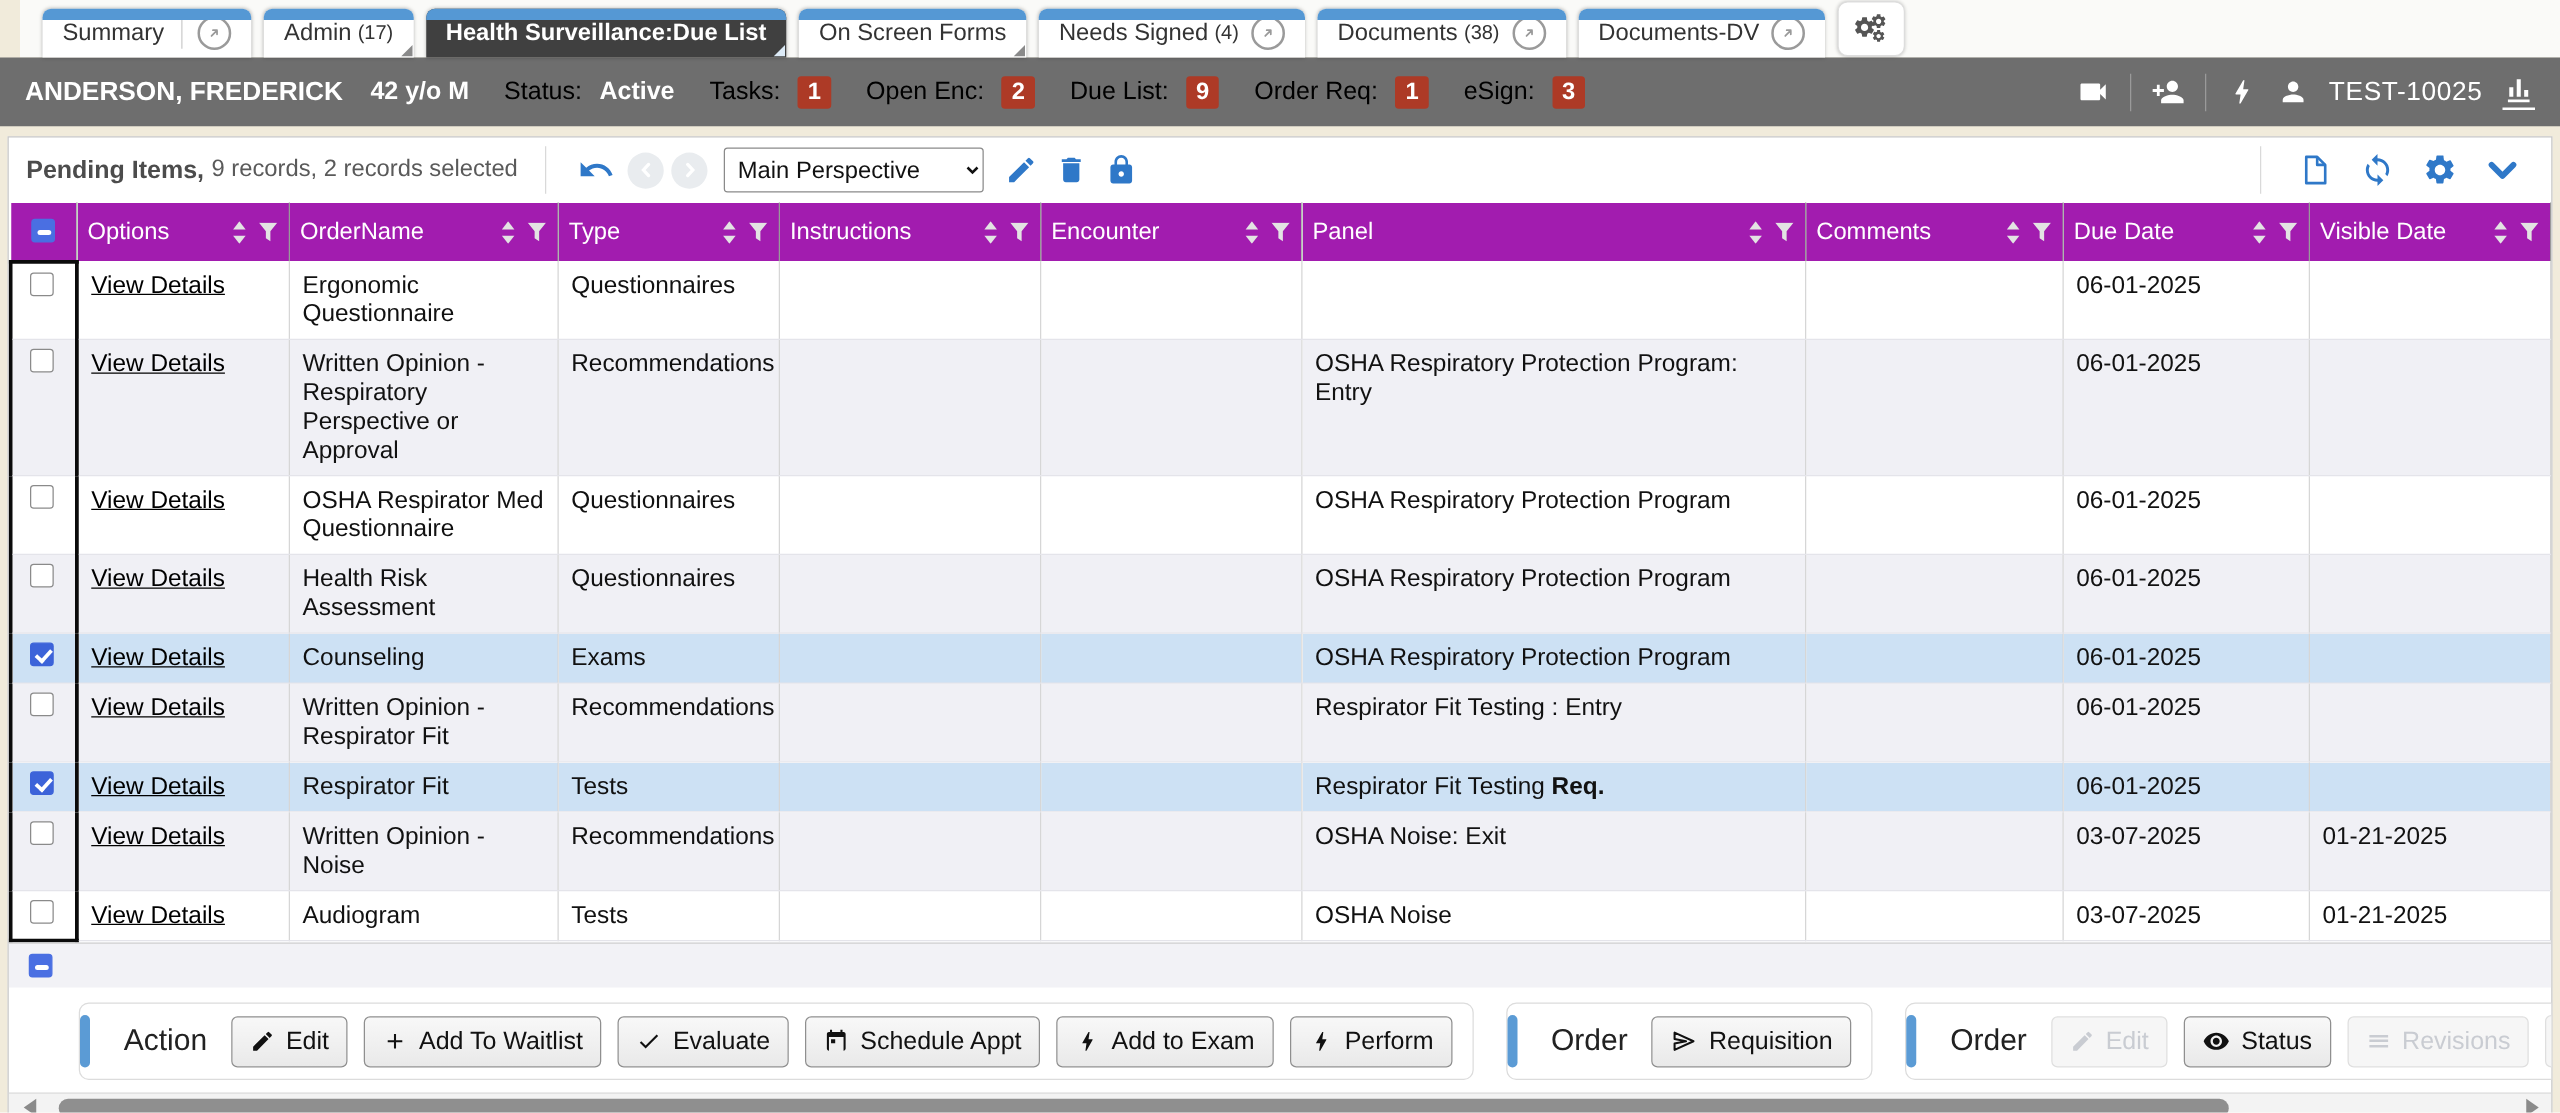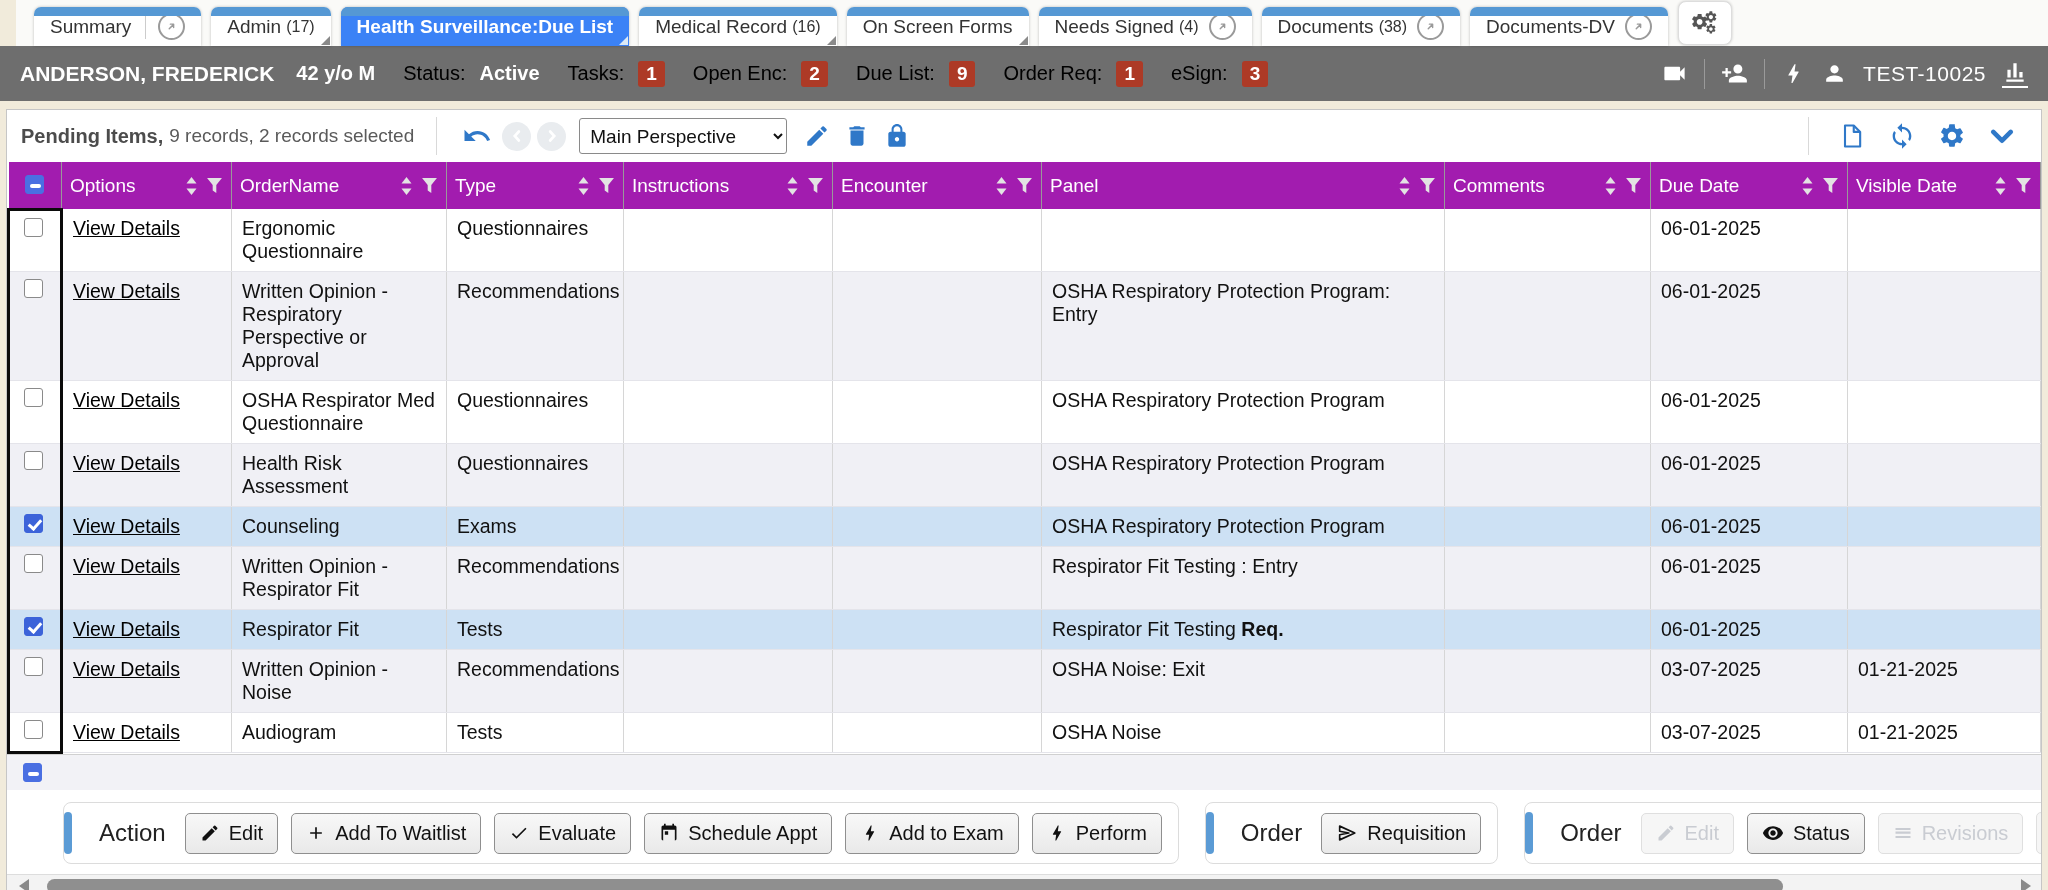--- a/index.html
+++ b/index.html
@@ -13,21 +13,21 @@
   svg { display:block; }
 
   
   .tabbar { height:46px; background:#fafaf8; display:flex; align-items:flex-end; padding:0 0 0 18px; gap:10px;margin-left:16px; }
   .tab {
     position:relative; background:#fff; height:39px; border-radius:7px 7px 0 0;
     display:flex; align-items:center; padding:0 16px; font-size:19px; color:#333;
     box-shadow:0 0 3px rgba(0,0,0,.25); white-space:nowrap; cursor:pointer;
   }
   .tab::before { content:""; position:absolute; top:0; left:0; right:0; height:9px; background:#5598d4; border-radius:7px 7px 0 0; }
-  .tab.active { background:#3b82f6; color:#fff; font-weight:bold; }
+  .tab.active { background:#404040; color:#fff; font-weight:bold; }
   .tab .count { font-size:16px; margin-left:5px; }
   .tab .corner { position:absolute; right:1px; bottom:1px; width:0; height:0; border-left:9px solid transparent; border-bottom:9px solid #8a8a8a; }
   .tab.active .corner { border-bottom-color:#dceaf6; }
   .tab .tab-divider { width:1px; height:24px; background:#ccc; margin:0 12px 0 14px; }
   .open-icon { width:27px; height:27px; border:2px solid #9a9a9a; border-radius:50%; display:flex; align-items:center; justify-content:center; color:#9a9a9a; flex:none; }
   .tab .open-icon { margin-left:10px; }
   .tab.has-div .open-icon { margin-left:0; }
   .tab-gear {
     height:44px; width:54px; background:#fff; border:1px solid #ddd; border-radius:8px;
     box-shadow:0 0 3px rgba(0,0,0,.2); display:flex; align-items:center; justify-content:center;
@@ -243,25 +243,20 @@
         </svg>
       </span>
   </div>
   <div class="tab">
     <span>Admin</span>
     <span class="count">(17)</span>
     <span class="corner"></span>
   </div>
   <div class="tab active">
     <span>Health Surveillance:Due List</span>
-    <span class="corner"></span>
-  </div>
-  <div class="tab">
-    <span>Medical Record</span>
-    <span class="count">(16)</span>
     <span class="corner"></span>
   </div>
   <div class="tab">
     <span>On Screen Forms</span>
     <span class="corner"></span>
   </div>
   <div class="tab">
     <span>Needs Signed</span>
     <span class="count">(4)</span>
     <span class="open-icon">

